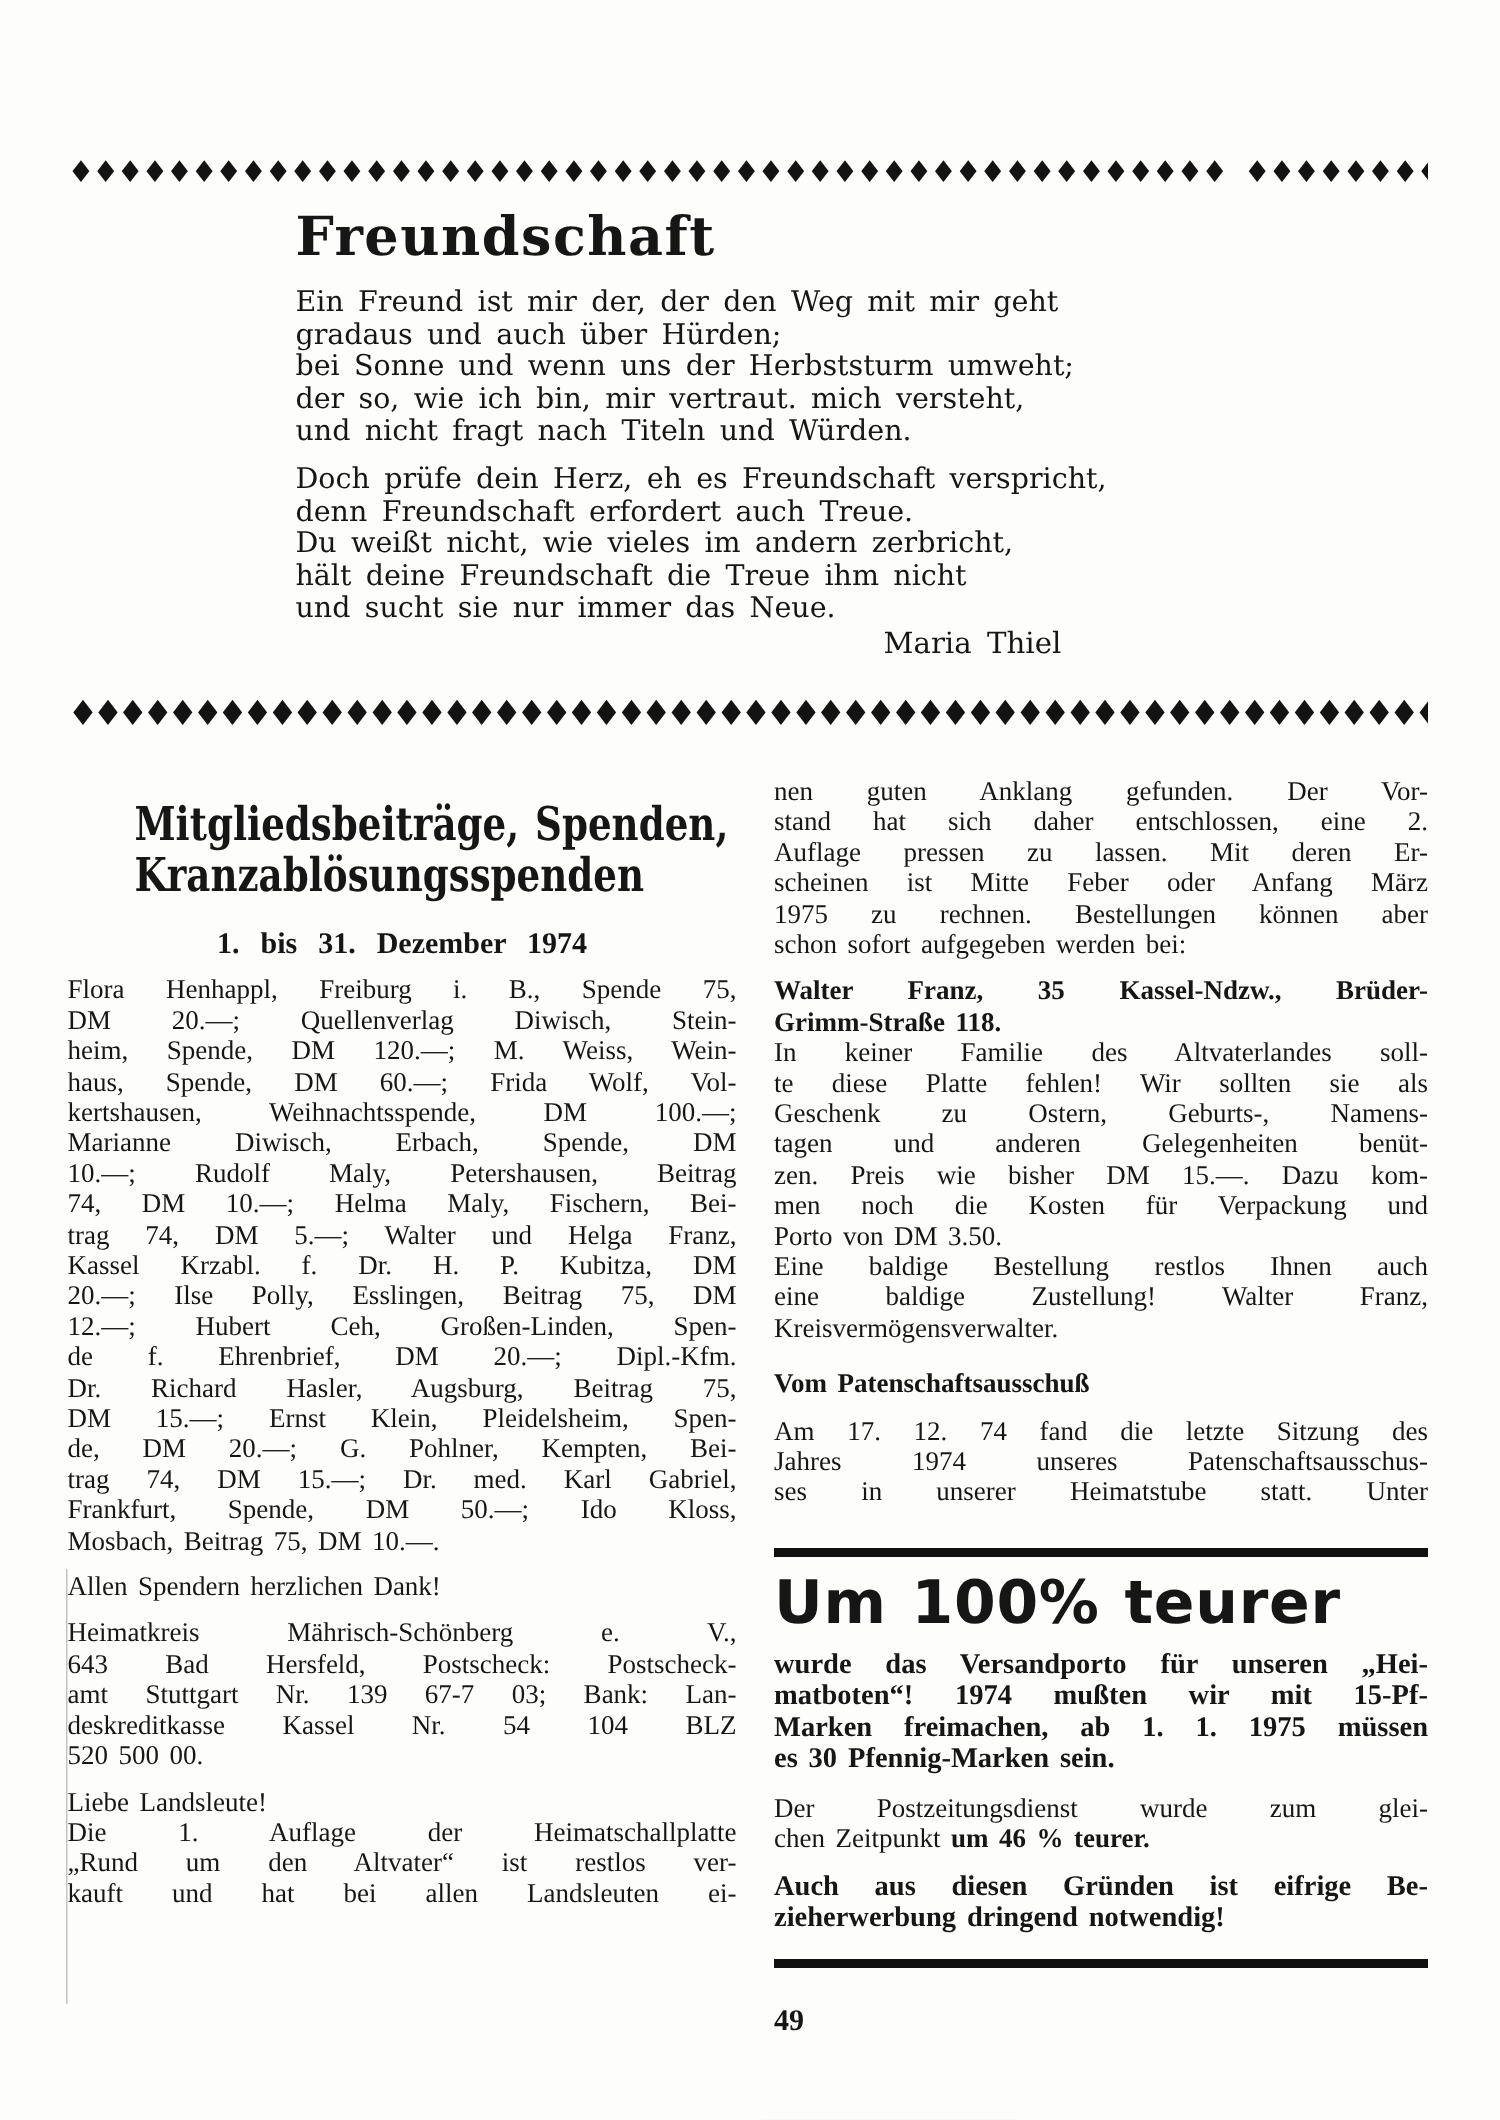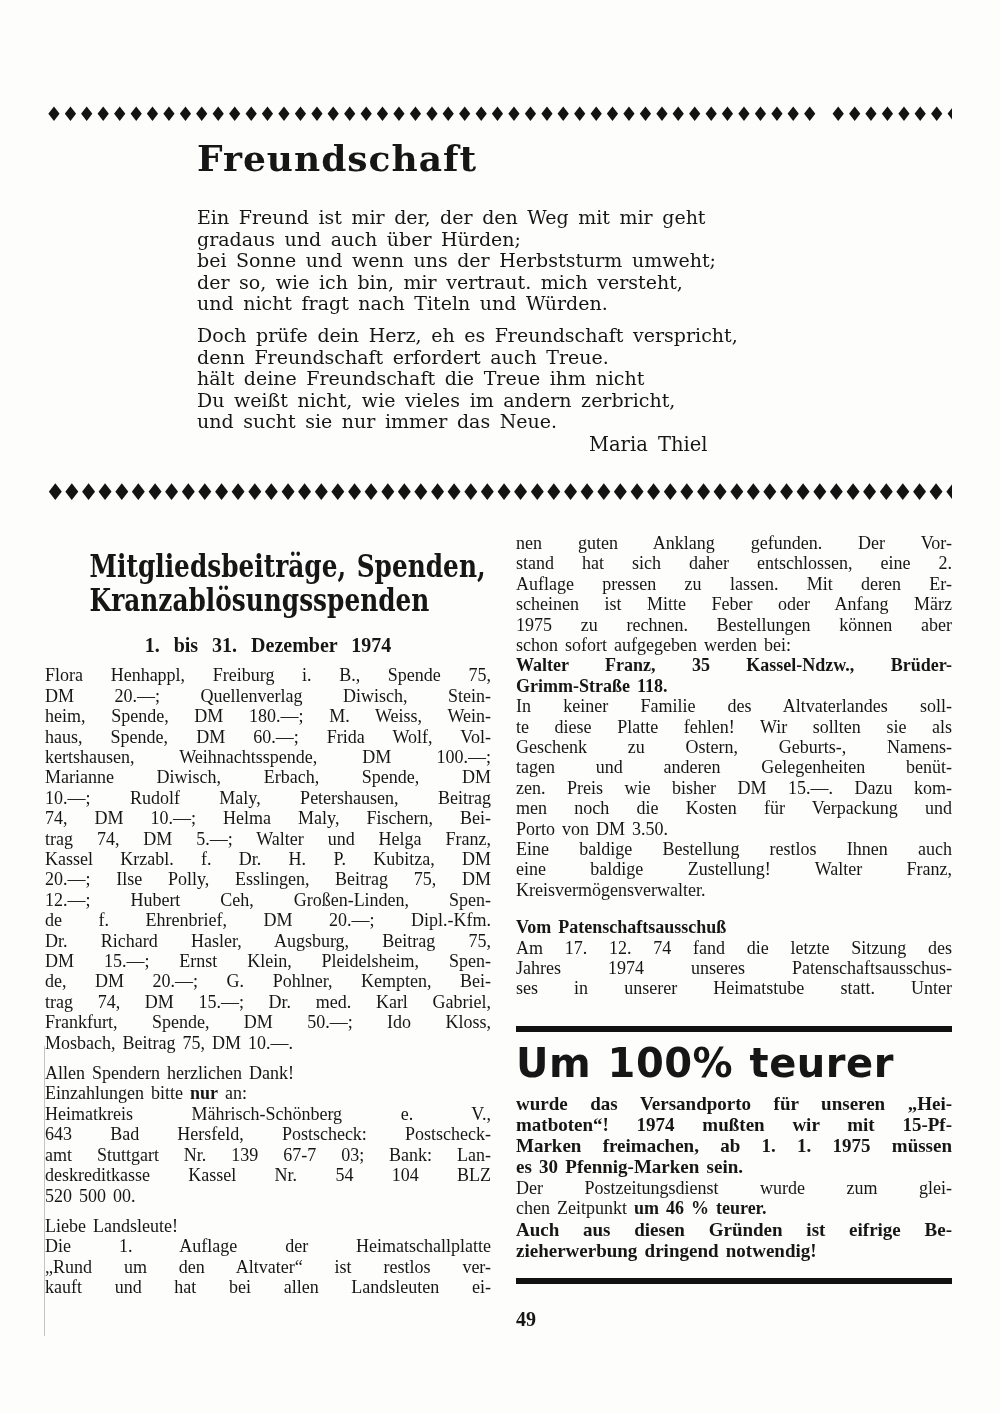--- a/index.html
+++ b/index.html
@@ -11,21 +11,21 @@
   }
   
   .orn{white-space:nowrap;overflow:hidden;color:#131313;
        font-family:"DejaVu Sans",sans-serif;height:24px;}
   .orn-seg{letter-spacing:-1.5px;font-size:20px;line-height:22px;}
   .orn-gap{display:inline-block;width:12px;}
   .orn.mid{margin-top:25px;}
   .orn.mid .orn-seg{font-size:23px;letter-spacing:-4px;line-height:23px;}
   
   .poem{margin:12px 0 0 152px;}
-  .poem-title{margin:0 0 30px 0;font-family:"DejaVu Serif",serif;
+  .poem-title{margin:0 0 14px 0;font-family:"DejaVu Serif",serif;
     font-weight:700;font-size:36px;line-height:38px;letter-spacing:1px;}
   .stanza{}
   .stanza.s2{margin-top:10px;}
   .pline{font-family:"DejaVu Serif",serif;font-size:19px;line-height:21.6px;
     word-spacing:3.5px;white-space:nowrap;}
   .poem-author{font-family:"DejaVu Serif",serif;font-size:19.5px;line-height:22px;
     padding-left:392px;margin-top:1px;word-spacing:4px;}
   
   .cols{display:flex;gap:25px;margin-top:28px;}
   .col{font-size:18px;line-height:20.4px;word-spacing:2.5px;}
@@ -38,21 +38,21 @@
   .col-subheading{margin-top:18px;text-align:center;font-weight:700;
     font-size:20px;word-spacing:9px;}
   .para{}
   .jline{text-align:justify;text-align-last:justify;}
   .jline.end{text-align-last:left;}
   .para.bold{font-weight:700;}
   .para.lg{font-size:19px;line-height:21.2px;}
   .single{}
   .single.bold{font-weight:700;}
   .single.pagenum{font-weight:700;font-size:20px;text-align:left;margin-top:25px;padding-right:2px;}
-  .sp-s{margin-top:0;font-family:Liberation Serif, serif;}
+  .sp-s{margin-top:11px;font-family:Liberation Serif, serif;}
   .sp-m{margin-top:10px;}
   .sp-l{margin-top:17px;}
   .sp-xl{margin-top:27px;}
   .rule{height:6px;background:#111;}
   .rule + .headline{margin-top:9px;}
   .headline{font-family:"DejaVu Sans",sans-serif;font-weight:700;
     font-size:40px;line-height:44px;letter-spacing:0.5px;margin-bottom:8px;
     word-spacing:2px;}
   
   .scan-line{position:absolute;left:44px;top:1046px;width:1px;height:290px;
@@ -70,59 +70,58 @@
     <div class="stanza s1">
         <div class="pline">Ein Freund ist mir der, der den Weg mit mir geht</div>
         <div class="pline">gradaus und auch über Hürden;</div>
         <div class="pline">bei Sonne und wenn uns der Herbststurm umweht;</div>
         <div class="pline">der so, wie ich bin, mir vertraut. mich versteht,</div>
         <div class="pline">und nicht fragt nach Titeln und Würden.</div>
       </div>
     <div class="stanza s2">
         <div class="pline">Doch prüfe dein Herz, eh es Freundschaft verspricht,</div>
         <div class="pline">denn Freundschaft erfordert auch Treue.</div>
+        <div class="pline">Du weißt nicht, wie vieles im andern zerbricht,</div>
         <div class="pline">hält deine Freundschaft die Treue ihm nicht</div>
-        <div class="pline">Du weißt nicht, wie vieles im andern zerbricht,</div>
         <div class="pline">und sucht sie nur immer das Neue.</div>
       </div>
     <div class="poem-author">Maria Thiel</div>
   </section>
 
   <div class="orn mid"><span class="orn-seg">♦♦♦♦♦♦♦♦♦♦♦♦♦♦♦♦♦♦♦♦♦♦♦♦♦♦♦♦♦♦♦♦♦♦♦♦♦♦♦♦♦♦♦♦♦♦♦♦♦♦♦♦♦♦♦♦♦♦♦♦♦♦♦♦♦♦♦♦♦♦♦♦♦♦</span></div>
 
   <div class="cols">
     <div class="col col-left">
         <div class="col-heading">
           <div class="col-heading-line">Mitgliedsbeiträge, Spenden,</div>
           <div class="col-heading-line">Kranzablösungsspenden</div>
         </div>
         <div class="col-subheading">1. bis 31. Dezember 1974</div>
         <div class="sp-m para">
           <div class="jline">Flora Henhappl, Freiburg i. B., Spende 75,</div>
           <div class="jline">DM 20.—; Quellenverlag Diwisch, Stein-</div>
-          <div class="jline">heim, Spende, DM 180.—; M. Weiss, Wein-</div>
+          <div class="jline">heim, Spende, DM 120.—; M. Weiss, Wein-</div>
           <div class="jline">haus, Spende, DM 60.—; Frida Wolf, Vol-</div>
           <div class="jline">kertshausen, Weihnachtsspende, DM 100.—;</div>
           <div class="jline">Marianne Diwisch, Erbach, Spende, DM</div>
           <div class="jline">10.—; Rudolf Maly, Petershausen, Beitrag</div>
           <div class="jline">74, DM 10.—; Helma Maly, Fischern, Bei-</div>
           <div class="jline">trag 74, DM 5.—; Walter und Helga Franz,</div>
           <div class="jline">Kassel Krzabl. f. Dr. H. P. Kubitza, DM</div>
           <div class="jline">20.—; Ilse Polly, Esslingen, Beitrag 75, DM</div>
           <div class="jline">12.—; Hubert Ceh, Großen-Linden, Spen-</div>
           <div class="jline">de f. Ehrenbrief, DM 20.—; Dipl.-Kfm.</div>
           <div class="jline">Dr. Richard Hasler, Augsburg, Beitrag 75,</div>
           <div class="jline">DM 15.—; Ernst Klein, Pleidelsheim, Spen-</div>
           <div class="jline">de, DM 20.—; G. Pohlner, Kempten, Bei-</div>
           <div class="jline">trag 74, DM 15.—; Dr. med. Karl Gabriel,</div>
           <div class="jline">Frankfurt, Spende, DM 50.—; Ido Kloss,</div>
           <div class="jline end">Mosbach, Beitrag 75, DM 10.—.</div>
         </div>
         <div class="sp-m single">Allen Spendern herzlichen Dank!</div>
-        <div class="sp-s single">Einzahlungen bitte <b>nur</b> an:</div>
         <div class="sp-s para">
           <div class="jline">Heimatkreis Mährisch-Schönberg e. V.,</div>
           <div class="jline">643 Bad Hersfeld, Postscheck: Postscheck-</div>
           <div class="jline">amt Stuttgart Nr. 139 67-7 03; Bank: Lan-</div>
           <div class="jline">deskreditkasse Kassel Nr. 54 104 BLZ</div>
           <div class="jline end">520 500 00.</div>
         </div>
         <div class="sp-m single">Liebe Landsleute!</div>
         <div class="para">
           <div class="jline">Die 1. Auflage der Heimatschallplatte</div>

